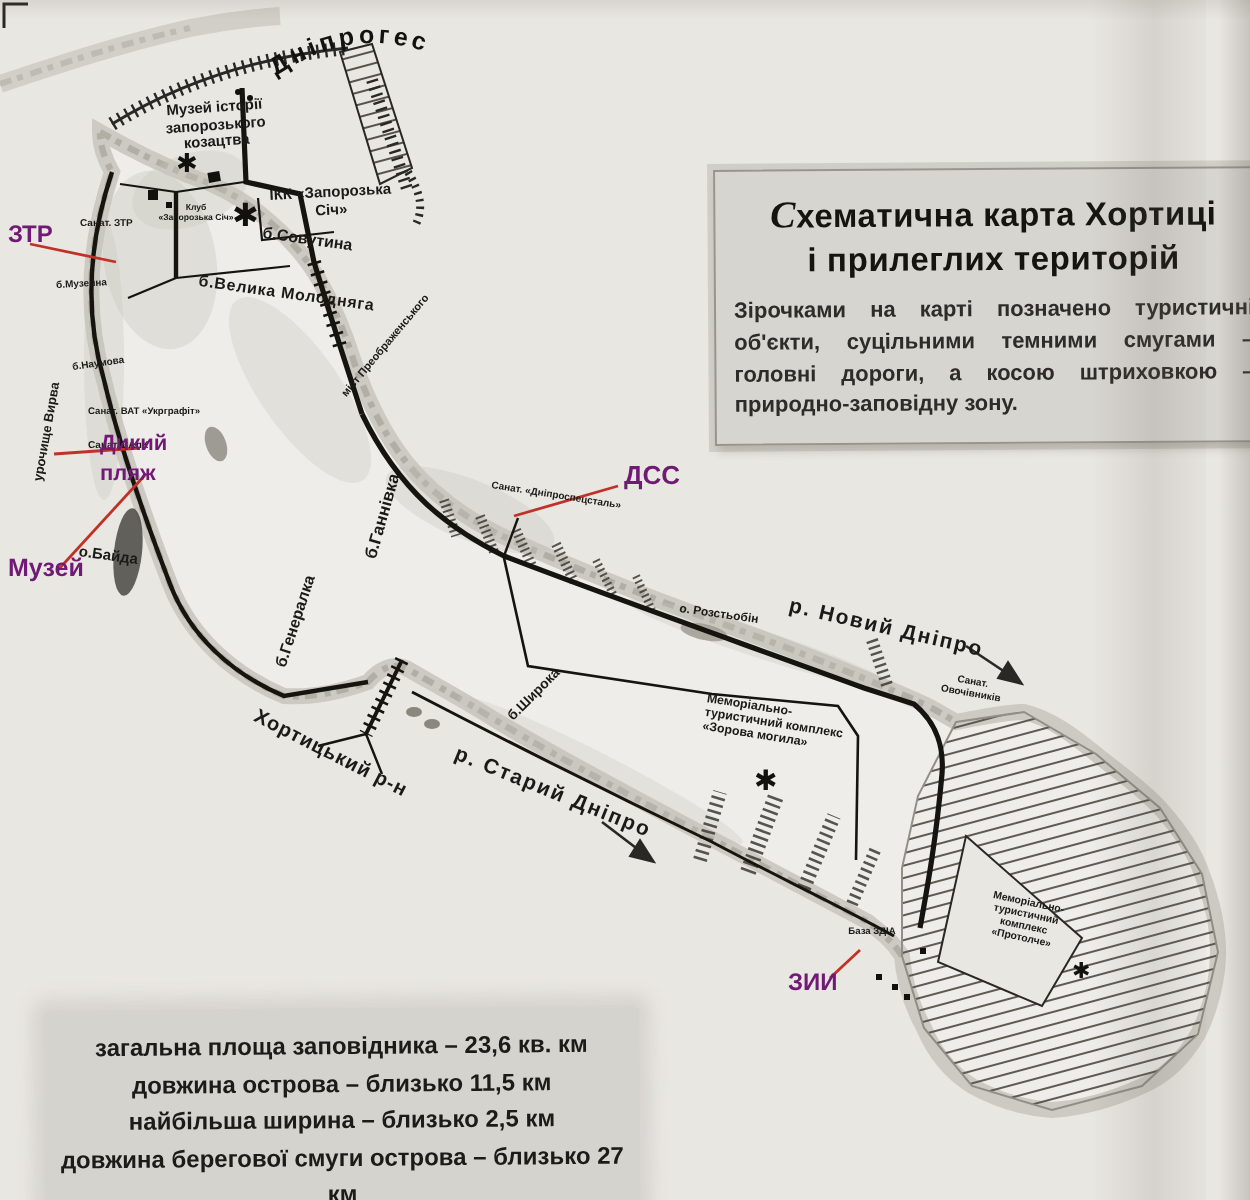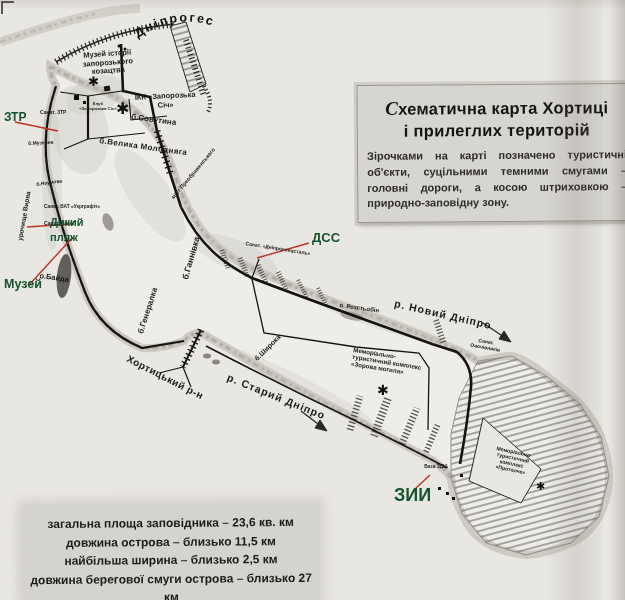--- a/index.html
+++ b/index.html
@@ -3,21 +3,21 @@
 <meta charset="utf-8">
 <style>
   html,body{margin:0;padding:0;background:#cfccc6;}
   #page{position:relative;width:625px;height:600px;overflow:hidden;
         background:#e9e7e2;font-family:"Liberation Sans",sans-serif;}
   #map-svg{position:absolute;left:0;top:0;z-index:1;}
   .lbl{position:absolute;white-space:nowrap;color:#1b1a17;font-weight:bold;
        transform-origin:0 0;z-index:3;line-height:1.15;}
   .lbl.wrap{white-space:normal;}
   .lbl.ctr{text-align:center;}
-  .red{color:#14532d;z-index:4;}
+  .red{color:#701a75;z-index:4;}
   .marker{position:absolute;color:#12110e;z-index:3;line-height:0.6;}
   .panel{position:absolute;z-index:5;background:#d7d5d0;color:#23221f;}
   #legend-box{left:357px;top:84px;width:260px;padding:11px 9px 10px 9px;
       border:1px solid #98958f;box-shadow:0 0 0 3px rgba(145,142,134,.28),2px 3px 4px rgba(90,87,80,.25);
       transform:rotate(-.4deg);}
   .legend-title{font-weight:bold;font-size:16.5px;text-align:center;letter-spacing:.3px;line-height:1.25;color:#15140f;}
   .cap{font-family:"Liberation Serif",serif;font-style:italic;font-size:19px;}
   .legend-body{margin-top:8px;font-size:11px;font-weight:600;line-height:1.42;
       text-align:justify;color:#2e2c28;}
   #stats-box{left:22px;top:504px;width:286px;padding:10px 6px 9px 6px;border-radius:3px;
@@ -195,21 +195,21 @@
 
   <span class="marker" style="left:88px;top:78px;font-size:13px;">✱</span>
   <span class="marker" style="left:116px;top:104px;font-size:16px;">✱</span>
   <span class="marker" style="left:377px;top:386px;font-size:14px;">✱</span>
   <span class="marker" style="left:536px;top:483px;font-size:11px;">✱</span>
 
   <div class="lbl red" style="left:4px;top:111px;font-size:12px;">ЗТР</div>
   <div class="lbl red wrap" style="left:6px;top:215px;width:48px;font-size:11px;line-height:1.4;margin-left:44px;">Дикий пляж</div>
   <div class="lbl red" style="left:4px;top:277px;font-size:12.5px;">Музей</div>
   <div class="lbl red" style="left:312px;top:231px;font-size:13px;text-align:right;">ДСС</div>
-  <div class="lbl red" style="left:394px;top:485px;font-size:18px;">ЗИИ</div>
+  <div class="lbl red" style="left:394px;top:485px;font-size:12px;">ЗИИ</div>
 
   <div class="panel" id="legend-box">
     <div class="legend-title">
       <span class="cap">С</span><span>хематична карта Хортиці</span>
       <div>і прилеглих територій</div>
     </div>
     <div class="legend-body">Зірочками на карті позначено туристичні об'єкти, суцільними темними смугами – головні дороги, а косою штриховкою – природно-заповідну зону.</div>
   </div>
 
   <div class="panel" id="stats-box">

